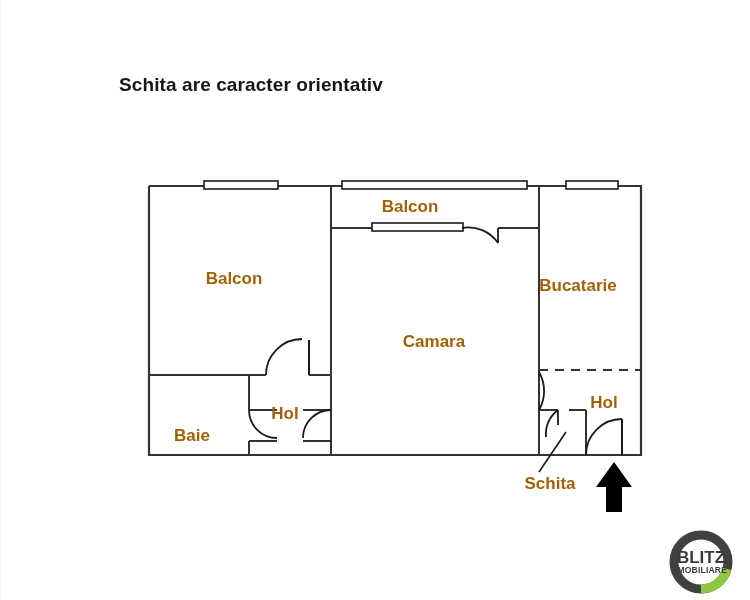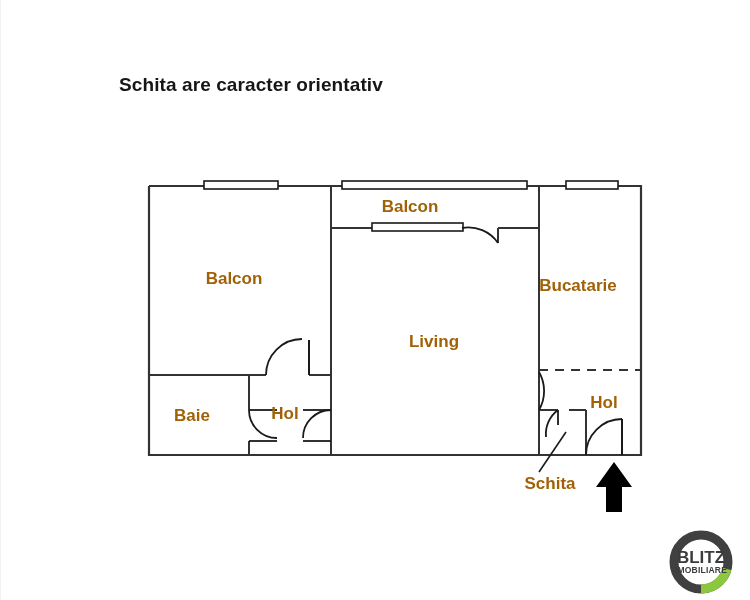--- a/index.html
+++ b/index.html
@@ -146,23 +146,23 @@
                L 595,487 Z" fill="#000000"></path>
     </g>
   </svg>
 
   <div class="room-label" style="left:233px; top:279px;">Balcon</div>
 
   <div class="room-label" style="left:409px; top:207px;">Balcon</div>
 
   <div class="room-label" style="left:577px; top:286px;">Bucatarie</div>
 
-  <div class="room-label" style="left:433px; top:342px;">Living</div>
+  <div class="room-label" style="left:433px; top:342px;">Camara</div>
 
-  <div class="room-label" style="left:191px; top:416px;">Baie</div>
+  <div class="room-label" style="left:191px; top:436px;">Baie</div>
 
   <div class="room-label" style="left:284px; top:414px;">Hol</div>
 
   <div class="room-label" style="left:603px; top:403px;">Hol</div>
 
   <div class="room-label" style="left:549px; top:484px;">Schita</div>
 
   <svg id="logo" viewBox="0 0 76 70">
     <circle cx="38" cy="35" r="27" fill="none" stroke="#404040" stroke-width="9"></circle>
     <path d="M 38,62 A 27,27 0 0 0 64,42" fill="none" stroke="#8dc63f" stroke-width="9"></path>

